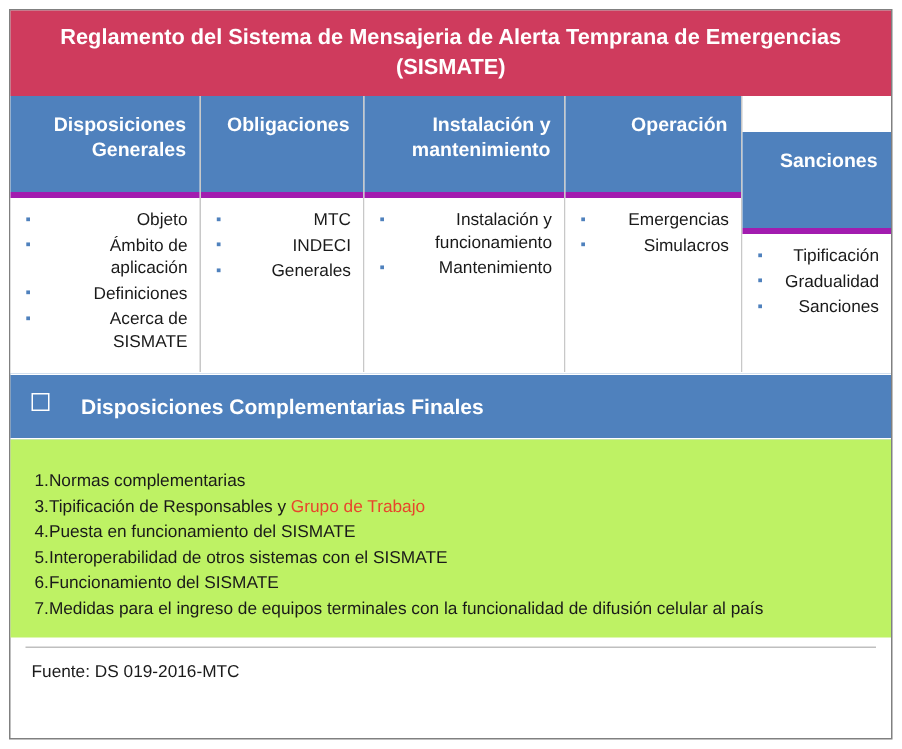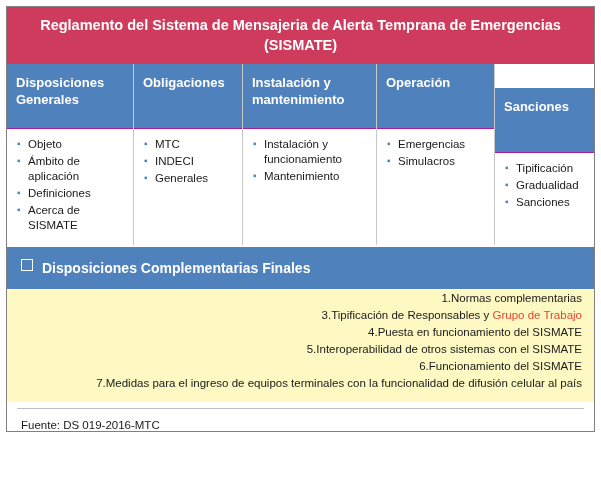--- a/index.html
+++ b/index.html
@@ -16,21 +16,21 @@
     box-sizing: border-box;
     position: relative;
     background: #ffffff;
     overflow: hidden;
   }
   .frame {
     position: absolute;
     left: 6px;
     top: 6px;
     width: 589px;
-    height: 426px;
+    height: 487px;
     box-sizing: border-box;
     border: 1px solid #808080;
     background: #ffffff;
   }
   
   .title-bar {
     background: #cf3b5d;
     color: #ffffff;
     text-align: center;
     font-weight: bold;
@@ -59,26 +59,28 @@
   }
   .col-head {
     background: #4f81bd;
     color: #ffffff;
     font-weight: bold;
     font-size: 13px;
     line-height: 17px;
     padding: 10px 9px 10px 9px;
     min-height: 64px;
     box-sizing: border-box;
+    text-align: right;
   }
   .col-body {
     padding: 8px 8px 10px 10px;
     box-sizing: border-box;
     flex: 1 1 auto;
-    border-top: 1px solid #a21caf;
+    border-top: 4px solid #a21caf;
+    text-align: right;
   }
   .bullets {
     margin: 0;
     padding: 0;
     list-style: none;
   }
   .bullets li {
     font-size: 11.5px;
     line-height: 15px;
     color: #1a1a1a;
@@ -98,37 +100,36 @@
   .comp-bar {
     background: #4f81bd;
     color: #ffffff;
     font-weight: bold;
     font-size: 14px;
     line-height: 18px;
     padding: 12px 10px 12px 14px;
     box-sizing: border-box;
     display: flex;
     align-items: flex-start;
-    gap: 9px;
+    gap: 21px;
     border-top: 1px solid #ffffff;
     border-bottom: 1px solid #ffffff;
   }
   .square-icon {
     width: 10px;
     height: 10px;
     border: 1.5px solid #ffffff;
     display: inline-block;
     flex: 0 0 auto;
   }
   
   .numbered {
-    padding: 0 12px 10px 16px;
-    box-sizing: border-box;
-    background: #fef9c3;
-    text-align: right;
+    padding: 20px 12px 10px 16px;
+    box-sizing: border-box;
+    background: #bef264;
   }
   .num-item {
     font-size: 11.5px;
     line-height: 17px;
     color: #1a1a1a;
     white-space: nowrap;
   }
   .num-item .hl {
     color: #e8452c;
   }

